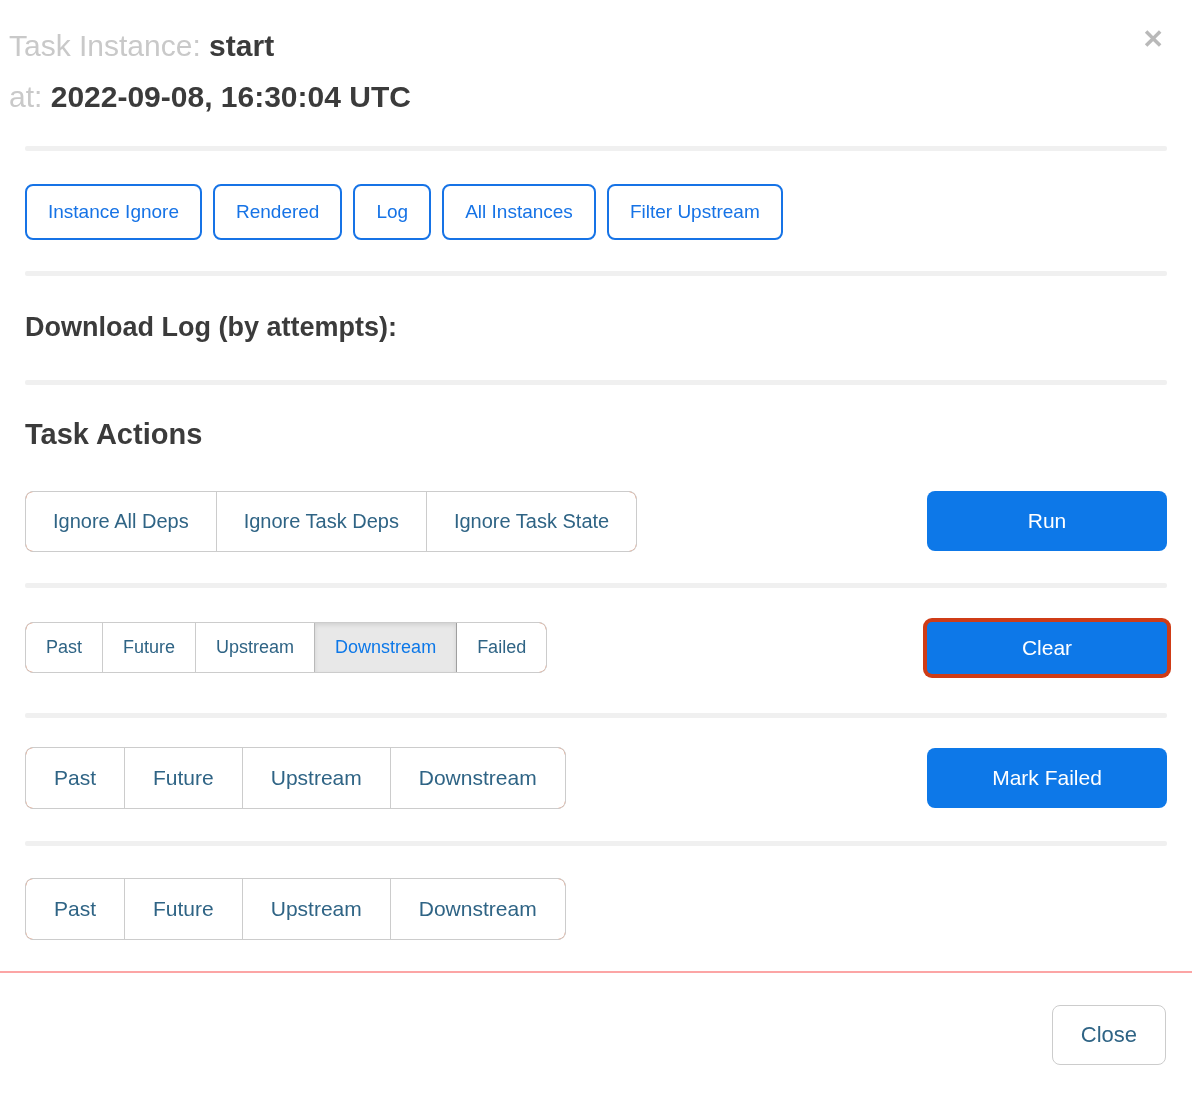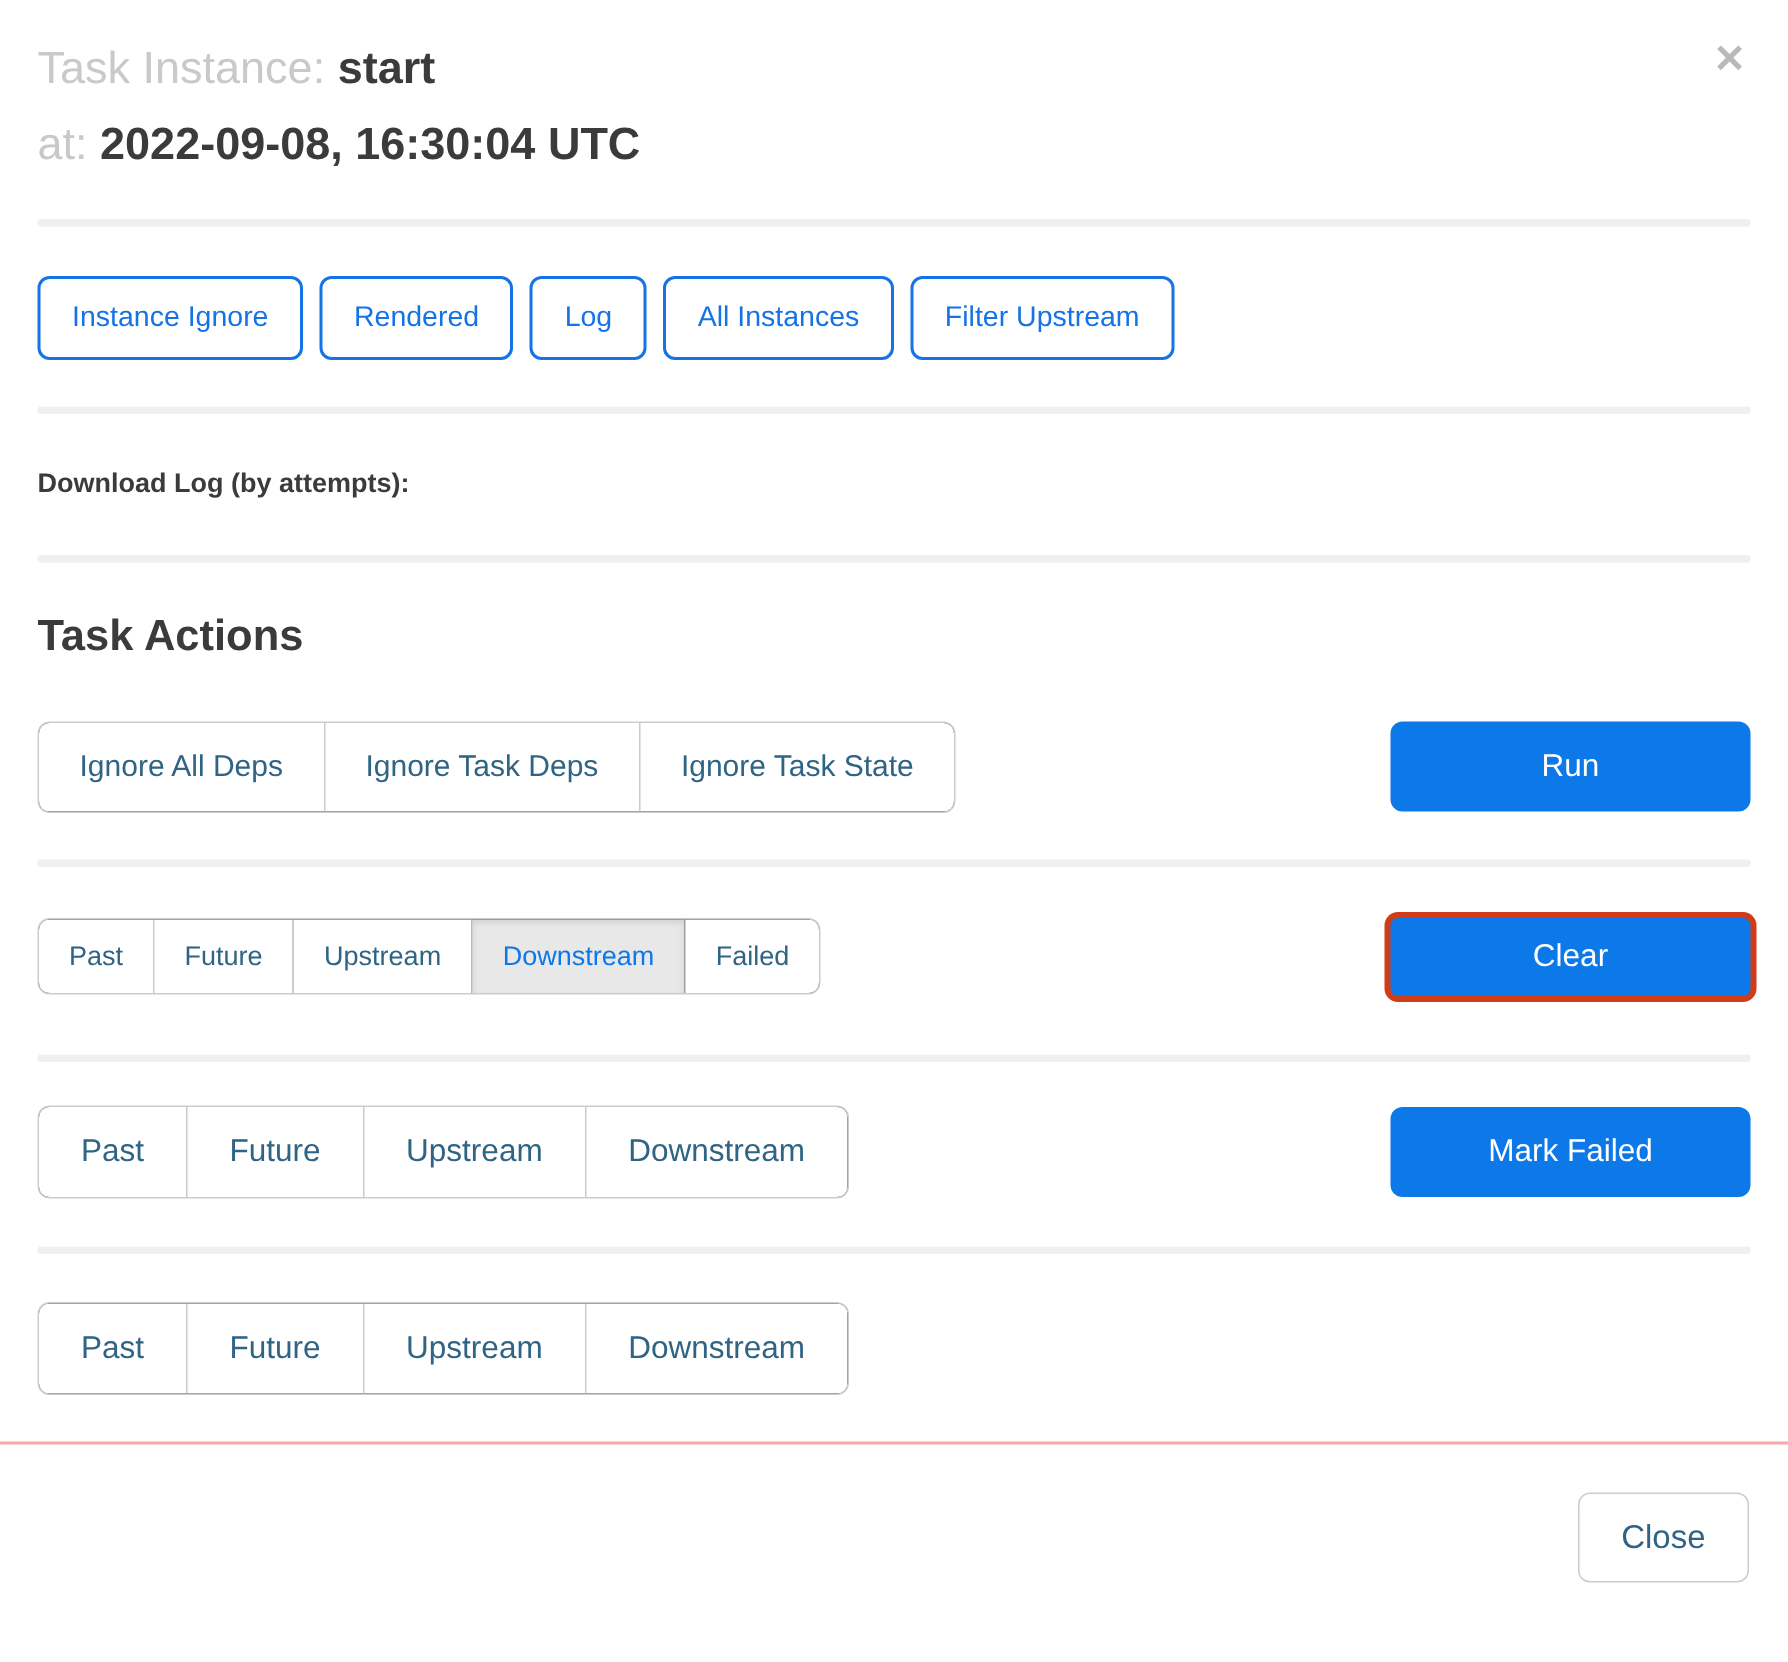--- a/index.html
+++ b/index.html
@@ -5,21 +5,21 @@
   html,body{margin:0;padding:0;background:#fff;}
   body{
     width:1192px;
     font-family:"Liberation Sans","DejaVu Sans",sans-serif;
     color:var(--dark_text,#3b3b3b);
     -webkit-font-smoothing:antialiased;
   }
   .modal{width:1192px;min-height:1108px;box-sizing:border-box;background:#fff;}
 
   
-  .modal-header{position:relative;padding:20px 25px 24px;}
+  .modal-header{position:relative;padding:20px 9px 24px;}
   .title-line{font-size:30px;line-height:51px;font-weight:700;}
   .muted{color:var(--muted_label,#c9c9c9);font-weight:500;}
   .close-x{
     position:absolute;top:24px;right:26px;
     font-size:26px;font-weight:700;color:#b9b9b9;
     background:none;border:none;cursor:pointer;line-height:1;padding:2px;
   }
 
   hr.divider{
     border:none;height:5px;background:var(--divider,#f0f0f0);
@@ -30,40 +30,40 @@
   .nav-row{display:flex;gap:11px;padding:33px 25px 31px;}
   .nav-btn{
     background:#fff;border:2px solid var(--outline_blue,#1673e6);
     color:var(--outline_blue,#1673e6);
     font-family:inherit;font-size:19px;
     padding:14px 21px;border-radius:8px;cursor:pointer;line-height:1.25;
   }
 
   
   .download-section{padding:36px 25px 37px;}
-  .download-label{font-size:18px;font-weight:700;color:var(--dark_text,#3b3b3b);}
+  .download-label{font-size:27px;font-weight:700;color:var(--dark_text,#3b3b3b);}
   .task-actions-heading{
     font-size:29px;font-weight:700;color:var(--dark_text,#3b3b3b);
     margin:33px 25px 0;
   }
 
   .action-row{
     display:flex;justify-content:space-between;align-items:center;
     padding:0 25px;
   }
   .row-run{margin:40px 0 31px;}
   .row-clear{margin:34px 0 39px;}
   .row-failed{margin:29px 0 32px;}
   .row-success{margin:32px 0 31px;}
 
   
   .btn-group{
     display:inline-flex;align-items:center;
     border:1px solid var(--group_border,#ccc);
-    border-radius:8px;overflow:hidden;background:#0c4a6e;
+    border-radius:8px;overflow:hidden;background:#c2410c;
   }
   .seg{
     background:#fff;border:none;border-left:1px solid var(--group_border,#ccc);
     font-family:inherit;color:var(--steel_text,#2f6485);
     cursor:pointer;white-space:nowrap;
   }
   .seg:first-child{border-left:none;}
   .btn-group.lg .seg{font-size:20px;padding:18px 27px;}
   .btn-group.md .seg{font-size:18px;padding:14px 20px;}
   .btn-group.xl .seg{font-size:21px;padding:18px 28px;}

